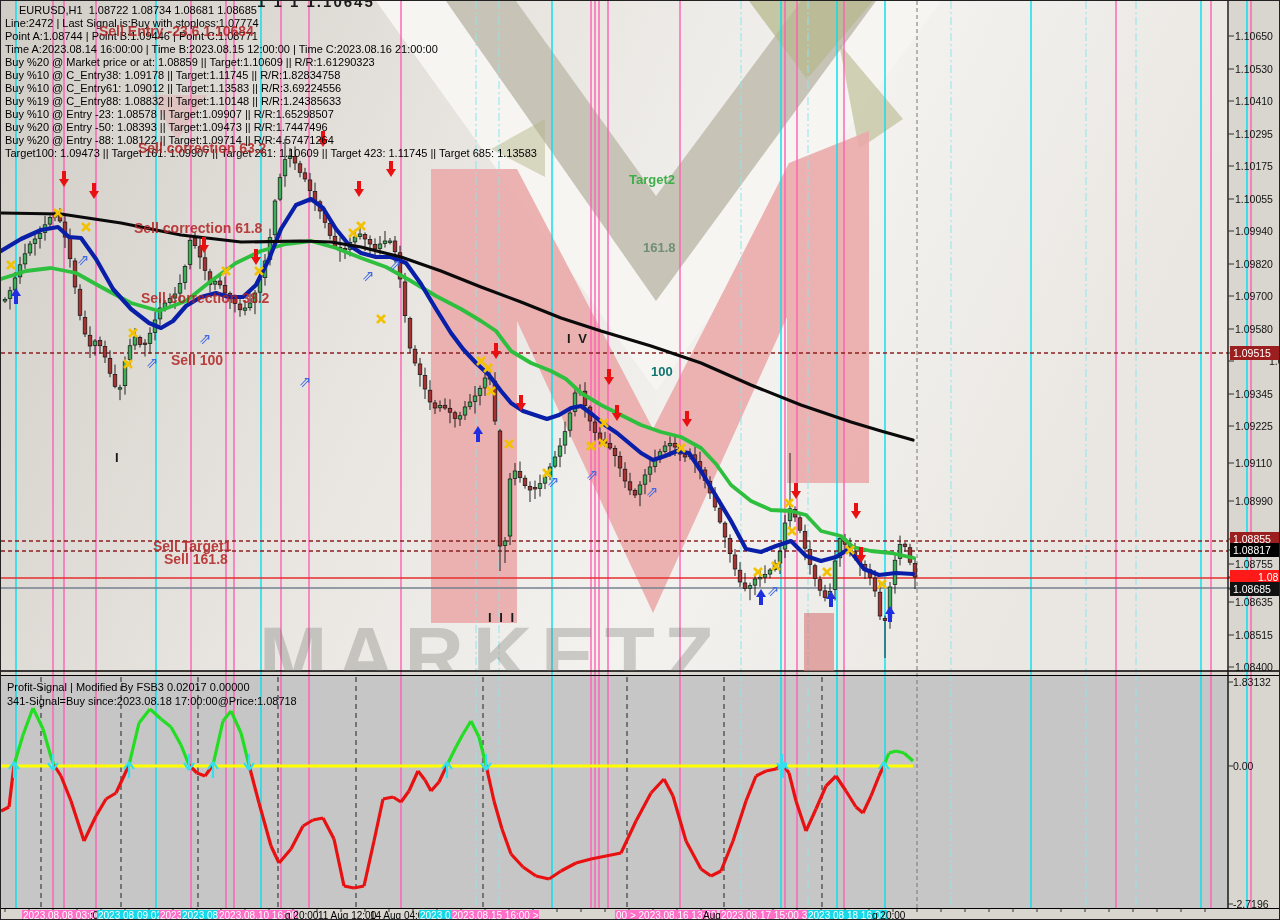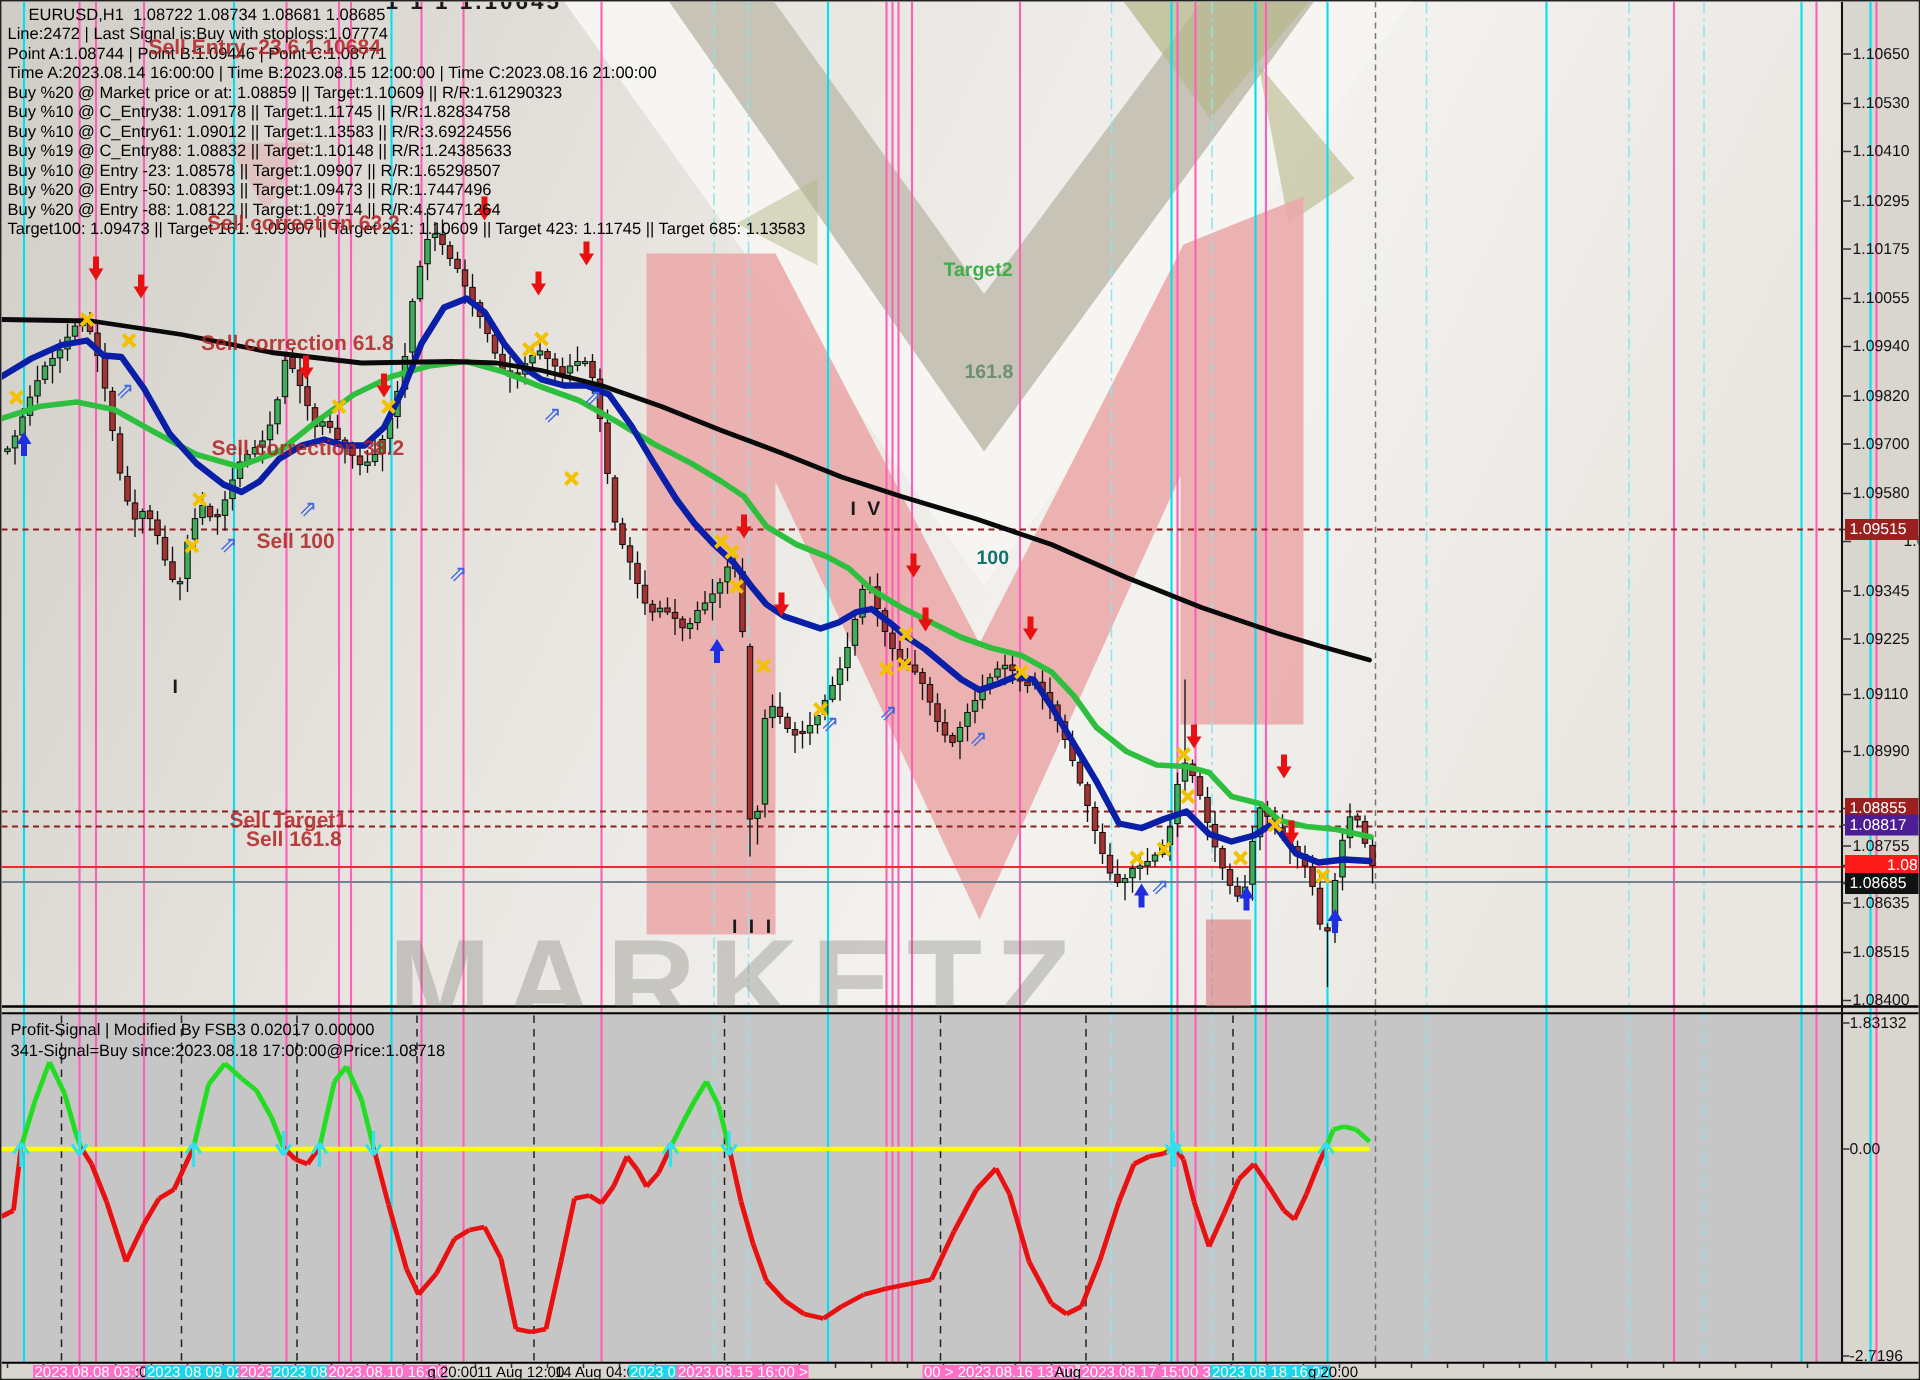--- a/index.html
+++ b/index.html
@@ -810,21 +810,21 @@
       <div class="ptick" style="top: 387px;">1.09345</div>
       <div class="ptick" style="top: 419px;">1.09225</div>
       <div class="ptick" style="top: 456px;">1.09110</div>
       <div class="ptick" style="top: 494px;">1.08990</div>
       <div class="ptick" style="top: 557px;">1.08755</div>
       <div class="ptick" style="top: 595px;">1.08635</div>
       <div class="ptick" style="top: 628px;">1.08515</div>
       <div class="ptick" style="top: 660px;">1.08400</div>
       <div class="pbox" style="top: 345px; background: rgb(156, 31, 31);">1.09515</div>
       <div class="pbox" style="top: 531px; background: rgb(156, 31, 31);">1.08855</div>
-      <div class="pbox" style="top: 542px; background: #4c1d95;">1.08817</div>
+      <div class="pbox" style="top: 542px; background: #000000;">1.08817</div>
       <div class="pbox" style="top: 569px; background: rgb(255, 26, 26); padding-left: 28px;">1.08722</div>
       <div class="pbox" style="top: 581px; background: rgb(17, 17, 17);">1.08685</div>
     </div>
   <div id="ind-axis">
       <div class="indax" style="top: 675px;">1.83132</div>
       <div class="indax" style="top: 759px;">0.00</div>
       <div class="indax" style="top: 897px;">-2.7196</div>
     </div>
   <div id="time-labels">
       <div class="tlab m" style="left: 0px; margin-left: 32px;">08 0</div>

